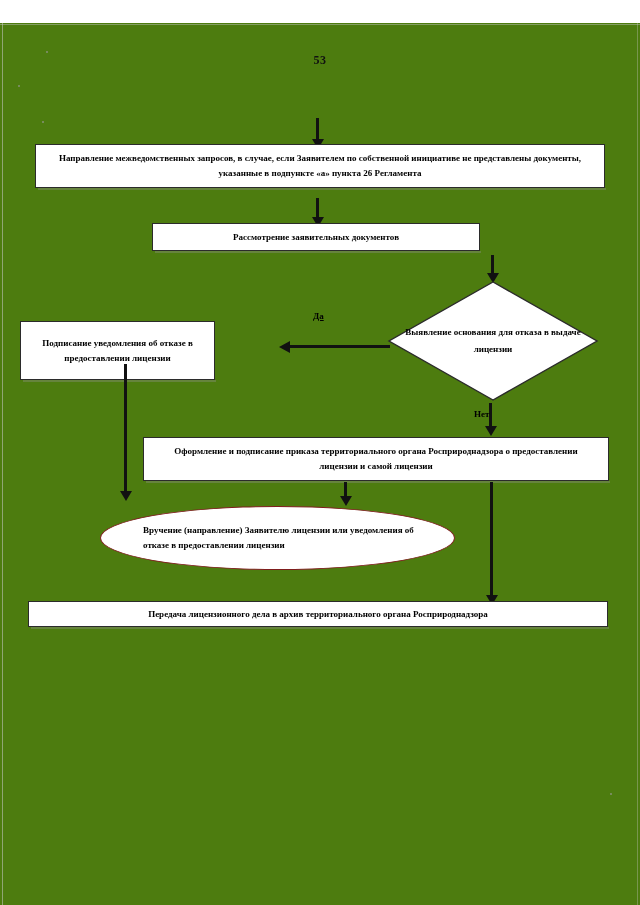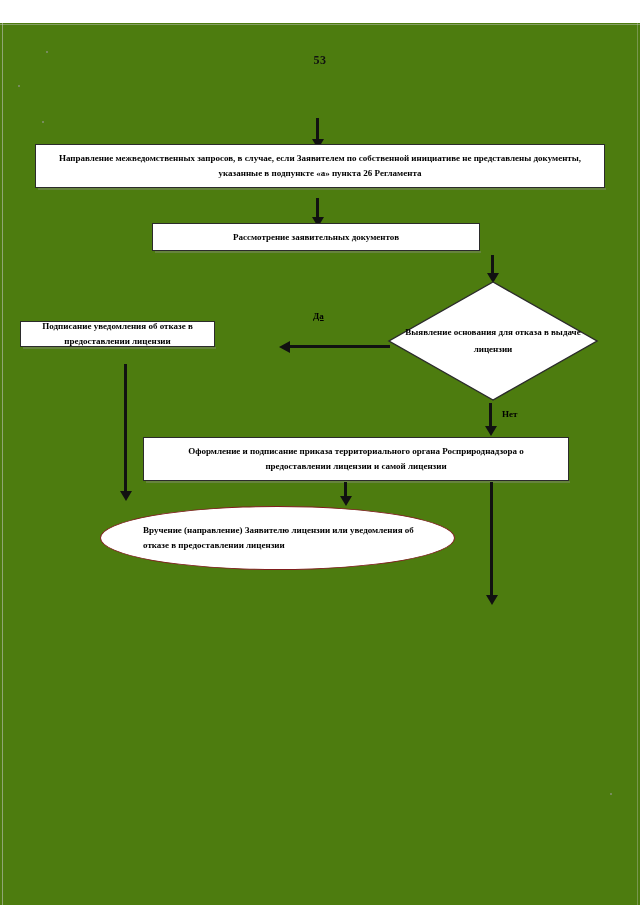--- a/index.html
+++ b/index.html
@@ -184,31 +184,31 @@
       <span>Выявление основания для отказа в выдаче лицензии</span>
     </div>
   </div>
 
   <div class="conn">
     <div class="hline" style="left:290px; top:322px; width:100px;"></div>
     <div class="arrow-left" style="left:279px; top:318px;"></div>
   </div>
   <div class="edge-label" style="left:313px; top:288px;text-decoration:underline;">Да</div>
 
-  <div class="node rect" style="left:20px; top:298px; width:195px; height:26px;">
+  <div class="node rect" style="left:20px; top:298px; width:195px; height:59px;">
     <span>Подписание уведомления об отказе в предоставлении лицензии</span>
   </div>
 
   <div class="conn">
     <div class="vline" style="left:489px; top:380px; height:26px;"></div>
     <div class="arrow-down" style="left:485px; top:403px;"></div>
   </div>
-  <div class="edge-label" style="left:502px; top:386px;">Нет</div>
-
-  <div class="node rect" style="left:143px; top:414px; width:426px; height:44px;">
+  <div class="edge-label" style="left:474px; top:386px;">Нет</div>
+
+  <div class="node rect" style="left:143px; top:414px; width:466px; height:44px;">
     <span>Оформление и подписание приказа территориального органа Росприроднадзора о предоставлении лицензии и самой лицензии</span>
   </div>
 
   <div class="conn">
     <div class="vline" style="left:124px; top:341px; height:130px;"></div>
     <div class="arrow-down" style="left:120px; top:468px;"></div>
   </div>
 
   <div class="conn">
     <div class="vline" style="left:344px; top:459px; height:18px;"></div>
@@ -217,14 +217,17 @@
 
   <div class="node ellipse" style="left:100px; top:483px; width:355px; height:64px;">
     <span>Вручение (направление) Заявителю лицензии или уведомления об отказе в предоставлении лицензии</span>
   </div>
 
   <div class="conn">
     <div class="vline" style="left:490px; top:459px; height:116px;"></div>
     <div class="arrow-down" style="left:486px; top:572px;"></div>
   </div>
 
+  <div class="node rect" style="left:28px; top:578px; width:580px; height:26px;">
+    <span>Передача лицензионного дела в архив территориального органа Росприроднадзора</span>
+  </div>
 
 </div>
 
 </body></html>

